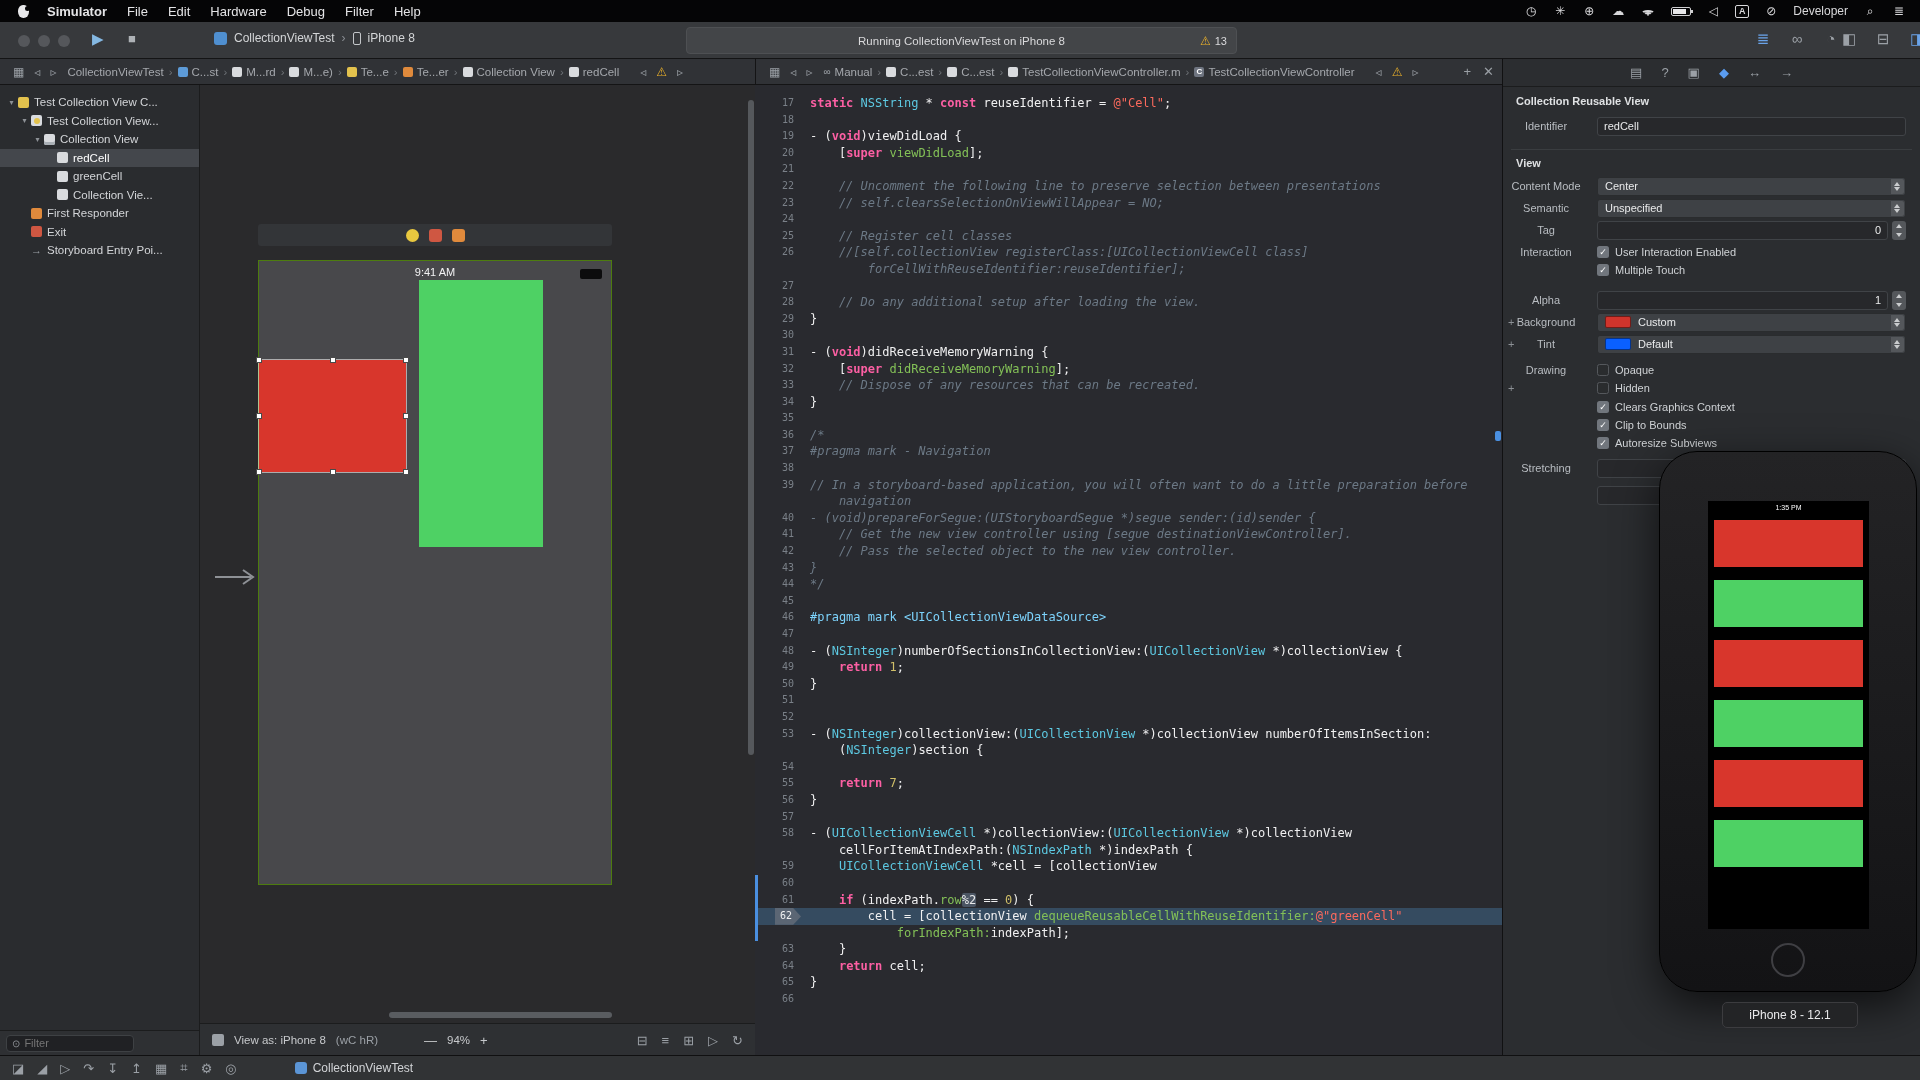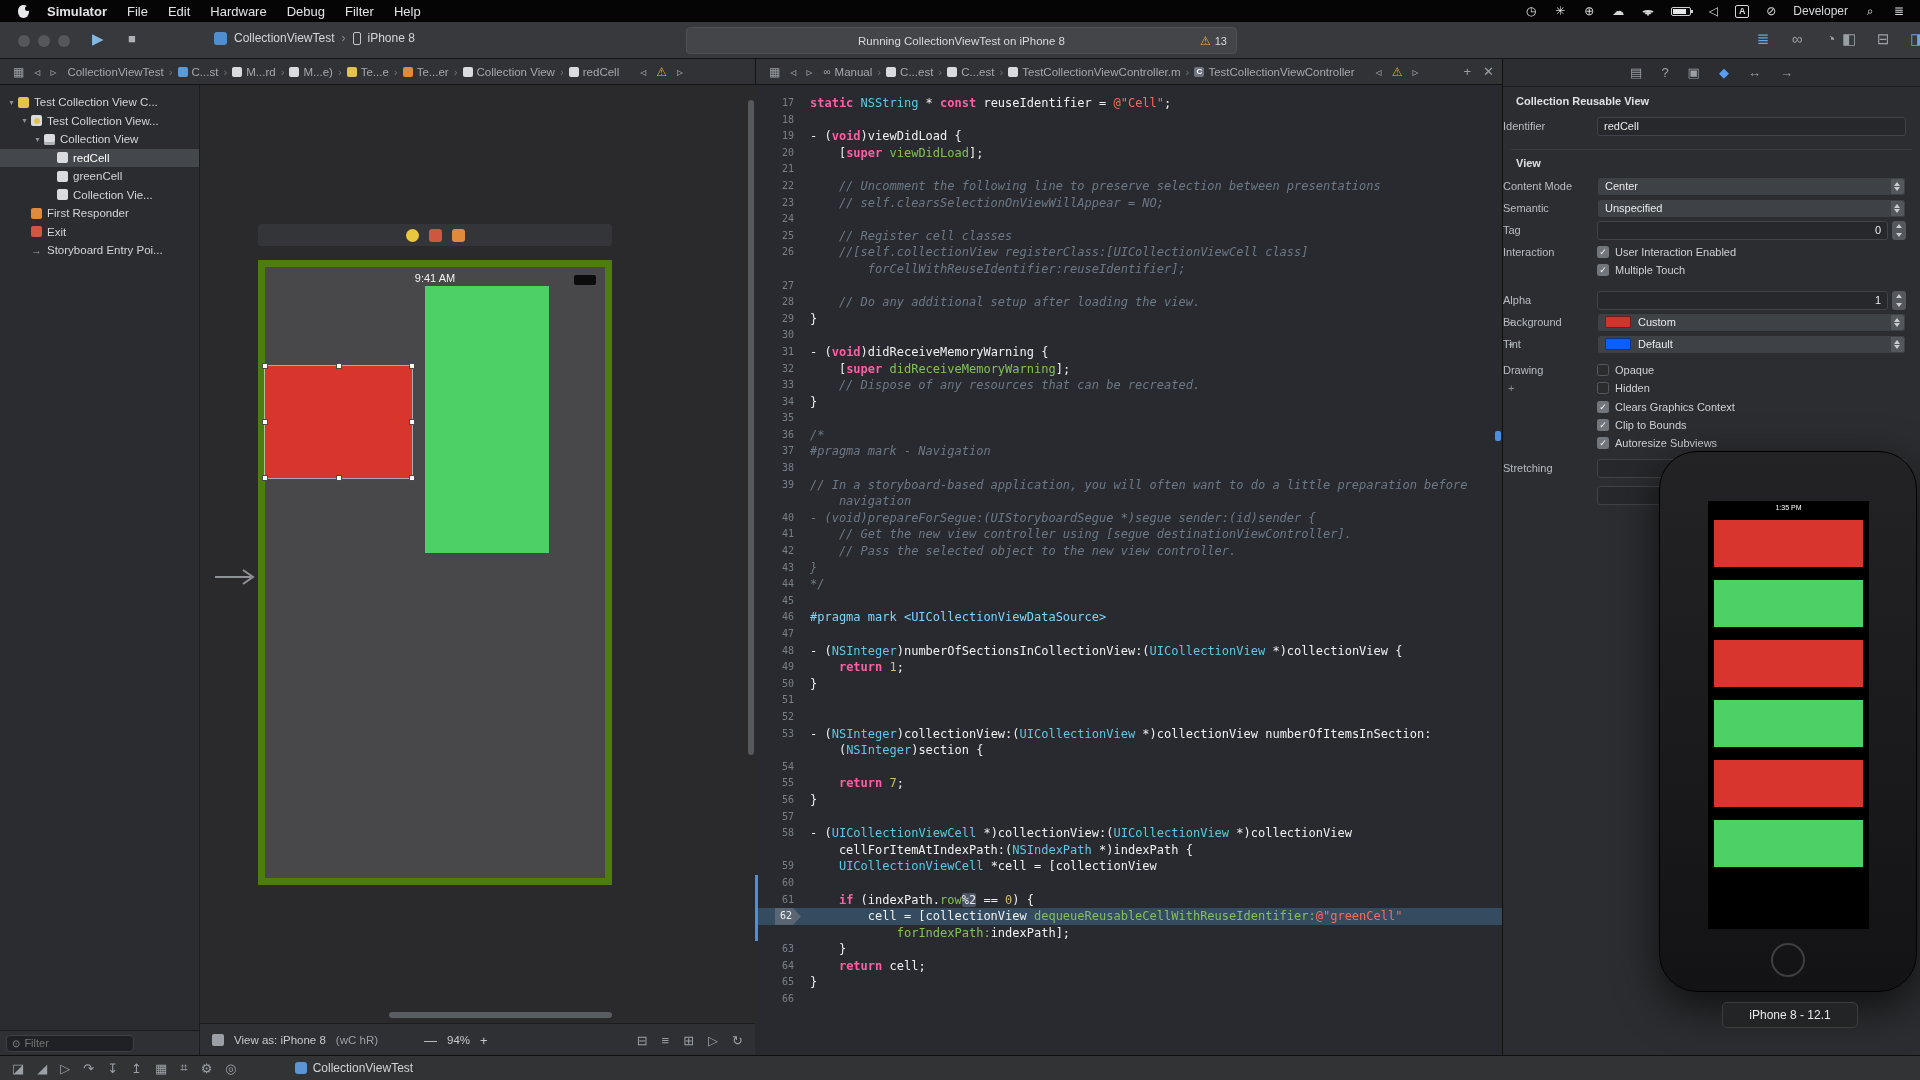--- a/index.html
+++ b/index.html
@@ -81,21 +81,21 @@
   .filterfield .fic{ color:#8a8e93; font-size:10px;}
   .filterfield input{ background:transparent; border:none; outline:none; color:#c8cacd; font-size:11px; width:90px; font-family:"Liberation Sans",sans-serif;}
 
   
   .canvas{ position:absolute; left:200px; top:85px; width:555px; height:938px; background:#2a2a2c; overflow:hidden;}
   .dockbar{ position:absolute; left:58px; top:139px; width:354px; height:22px; background:#333538; border-radius:3px; display:flex; align-items:center; justify-content:center; gap:10px;}
   .dk{ width:13px; height:13px; border-radius:3px;}
   .dk-vc{ background:#e9c83f; border-radius:50%;}
   .dk-fr{ background:#cf5742;}
   .dk-exit{ background:#e08a3c;}
-  .device{ position:absolute; left:58px; top:175px; width:354px; height:625px; background:#48484b; border:7px solid #4d7c0f;}
+  .device{ position:absolute; left:58px; top:175px; width:354px; height:625px; background:#48484b; border:1px solid #4d7c0f;}
   .dstatus{ position:absolute; left:0; top:5px; width:100%; text-align:center; font-size:11px; color:#f2f2f3;}
   .dbattery{ position:absolute; right:9px; top:8px; width:22px; height:10px; background:#0c0c0d; border-radius:2px;}
   .cell-red{ position:absolute; left:0px; top:99px; width:147px; height:112px; background:#d8362c; outline:1px solid rgba(255,255,255,.55);}
   .cell-green{ position:absolute; left:160px; top:19px; width:124px; height:267px; background:#4ed164;}
   .handle{ position:absolute; width:6px; height:6px; background:#fff; border:1px solid #4a4a4a;}
   .entry-arrow{ position:absolute; left:13px; top:482px;}
   .hscroll{ position:absolute; left:189px; top:927px; width:223px; height:6px; background:#595c60; border-radius:3px;}
   .vscroll{ position:absolute; right:1px; top:15px; width:6px; height:655px; background:#55585c; border-radius:3px;}
   .viewasbar{ position:absolute; left:200px; top:1023px; width:555px; height:32px; background:#2e3033; border-top:1px solid #1b1c1d; display:flex; align-items:center; padding:16px 12px; gap:10px; font-size:11.5px; color:#c7c9cc;}
   .viewasbar .vaicon{ width:12px; height:12px; background:#9ba0a6; border-radius:2px;}
@@ -125,21 +125,21 @@
   .tk-pre{ color:#7dd3fc; }
   .tk-hl{ background:#4b5563; border-radius:2px; color:#e8e9ea;}
   .codescroll{ position:absolute; right:1px; top:10px; width:6px; height:950px;}
   .changemark{ position:absolute; right:0; top:336px; width:6px; height:10px; background:#4a8fe0; border-radius:2px;}
 
   
   .utilities{ position:absolute; left:1502px; top:59px; width:418px; height:996px; background:#2b2d30; border-left:1px solid #111112; font-size:11px; color:#b9bdc2;}
   .insp-tabs{ position:absolute; left:0; top:0; width:100%; height:28px; border-bottom:1px solid #1b1c1d; display:flex; align-items:center; justify-content:center; gap:19px; font-size:13px; color:#9ba0a6;}
   .insp-tabs .ic.active{ color:#5a9cf0; }
   .insp-title{ position:absolute; left:13px; font-weight:bold; color:#dfe1e3; font-size:11px;}
-  .ilabel{ position:absolute; left:0; width:86px; text-align:left; color:#b9bdc2; line-height:19px;}
+  .ilabel{ position:absolute; left:0; width:86px; text-align:center; color:#b9bdc2; line-height:19px;}
   .tfield{ position:absolute; left:94px; right:14px; height:19px; background:#27282b; border:1px solid #404347; border-radius:3px; color:#e9eaeb; font-size:11px; line-height:17px; padding:0 6px;}
   .tfield.num{ text-align:right; right:32px; }
   .popup{ position:absolute; left:94px; right:14px; height:19px; background:#3e4145; border:1px solid #2a2c2e; border-radius:3px; color:#e9eaeb; font-size:11px; line-height:17px; padding:0 20px 0 7px; overflow:hidden;}
   .updown{ position:absolute; right:1px; top:1px; bottom:1px; width:13px; background:#54575b; border-radius:0 2px 2px 0;}
   .updown i{ position:absolute; left:3px; width:0; height:0; border-left:3.5px solid transparent; border-right:3.5px solid transparent;}
   .updown .up{ top:3px; border-bottom:4px solid #caccce;}
   .updown .dn{ bottom:3px; border-top:4px solid #caccce;}
   .stepper{ position:absolute; right:14px; width:14px; height:19px; background:#54575b; border-radius:3px;}
   .stepper i{ position:absolute; left:3.5px; width:0; height:0; border-left:3.5px solid transparent; border-right:3.5px solid transparent;}
   .stepper .up{ top:3px; border-bottom:4px solid #caccce;}

